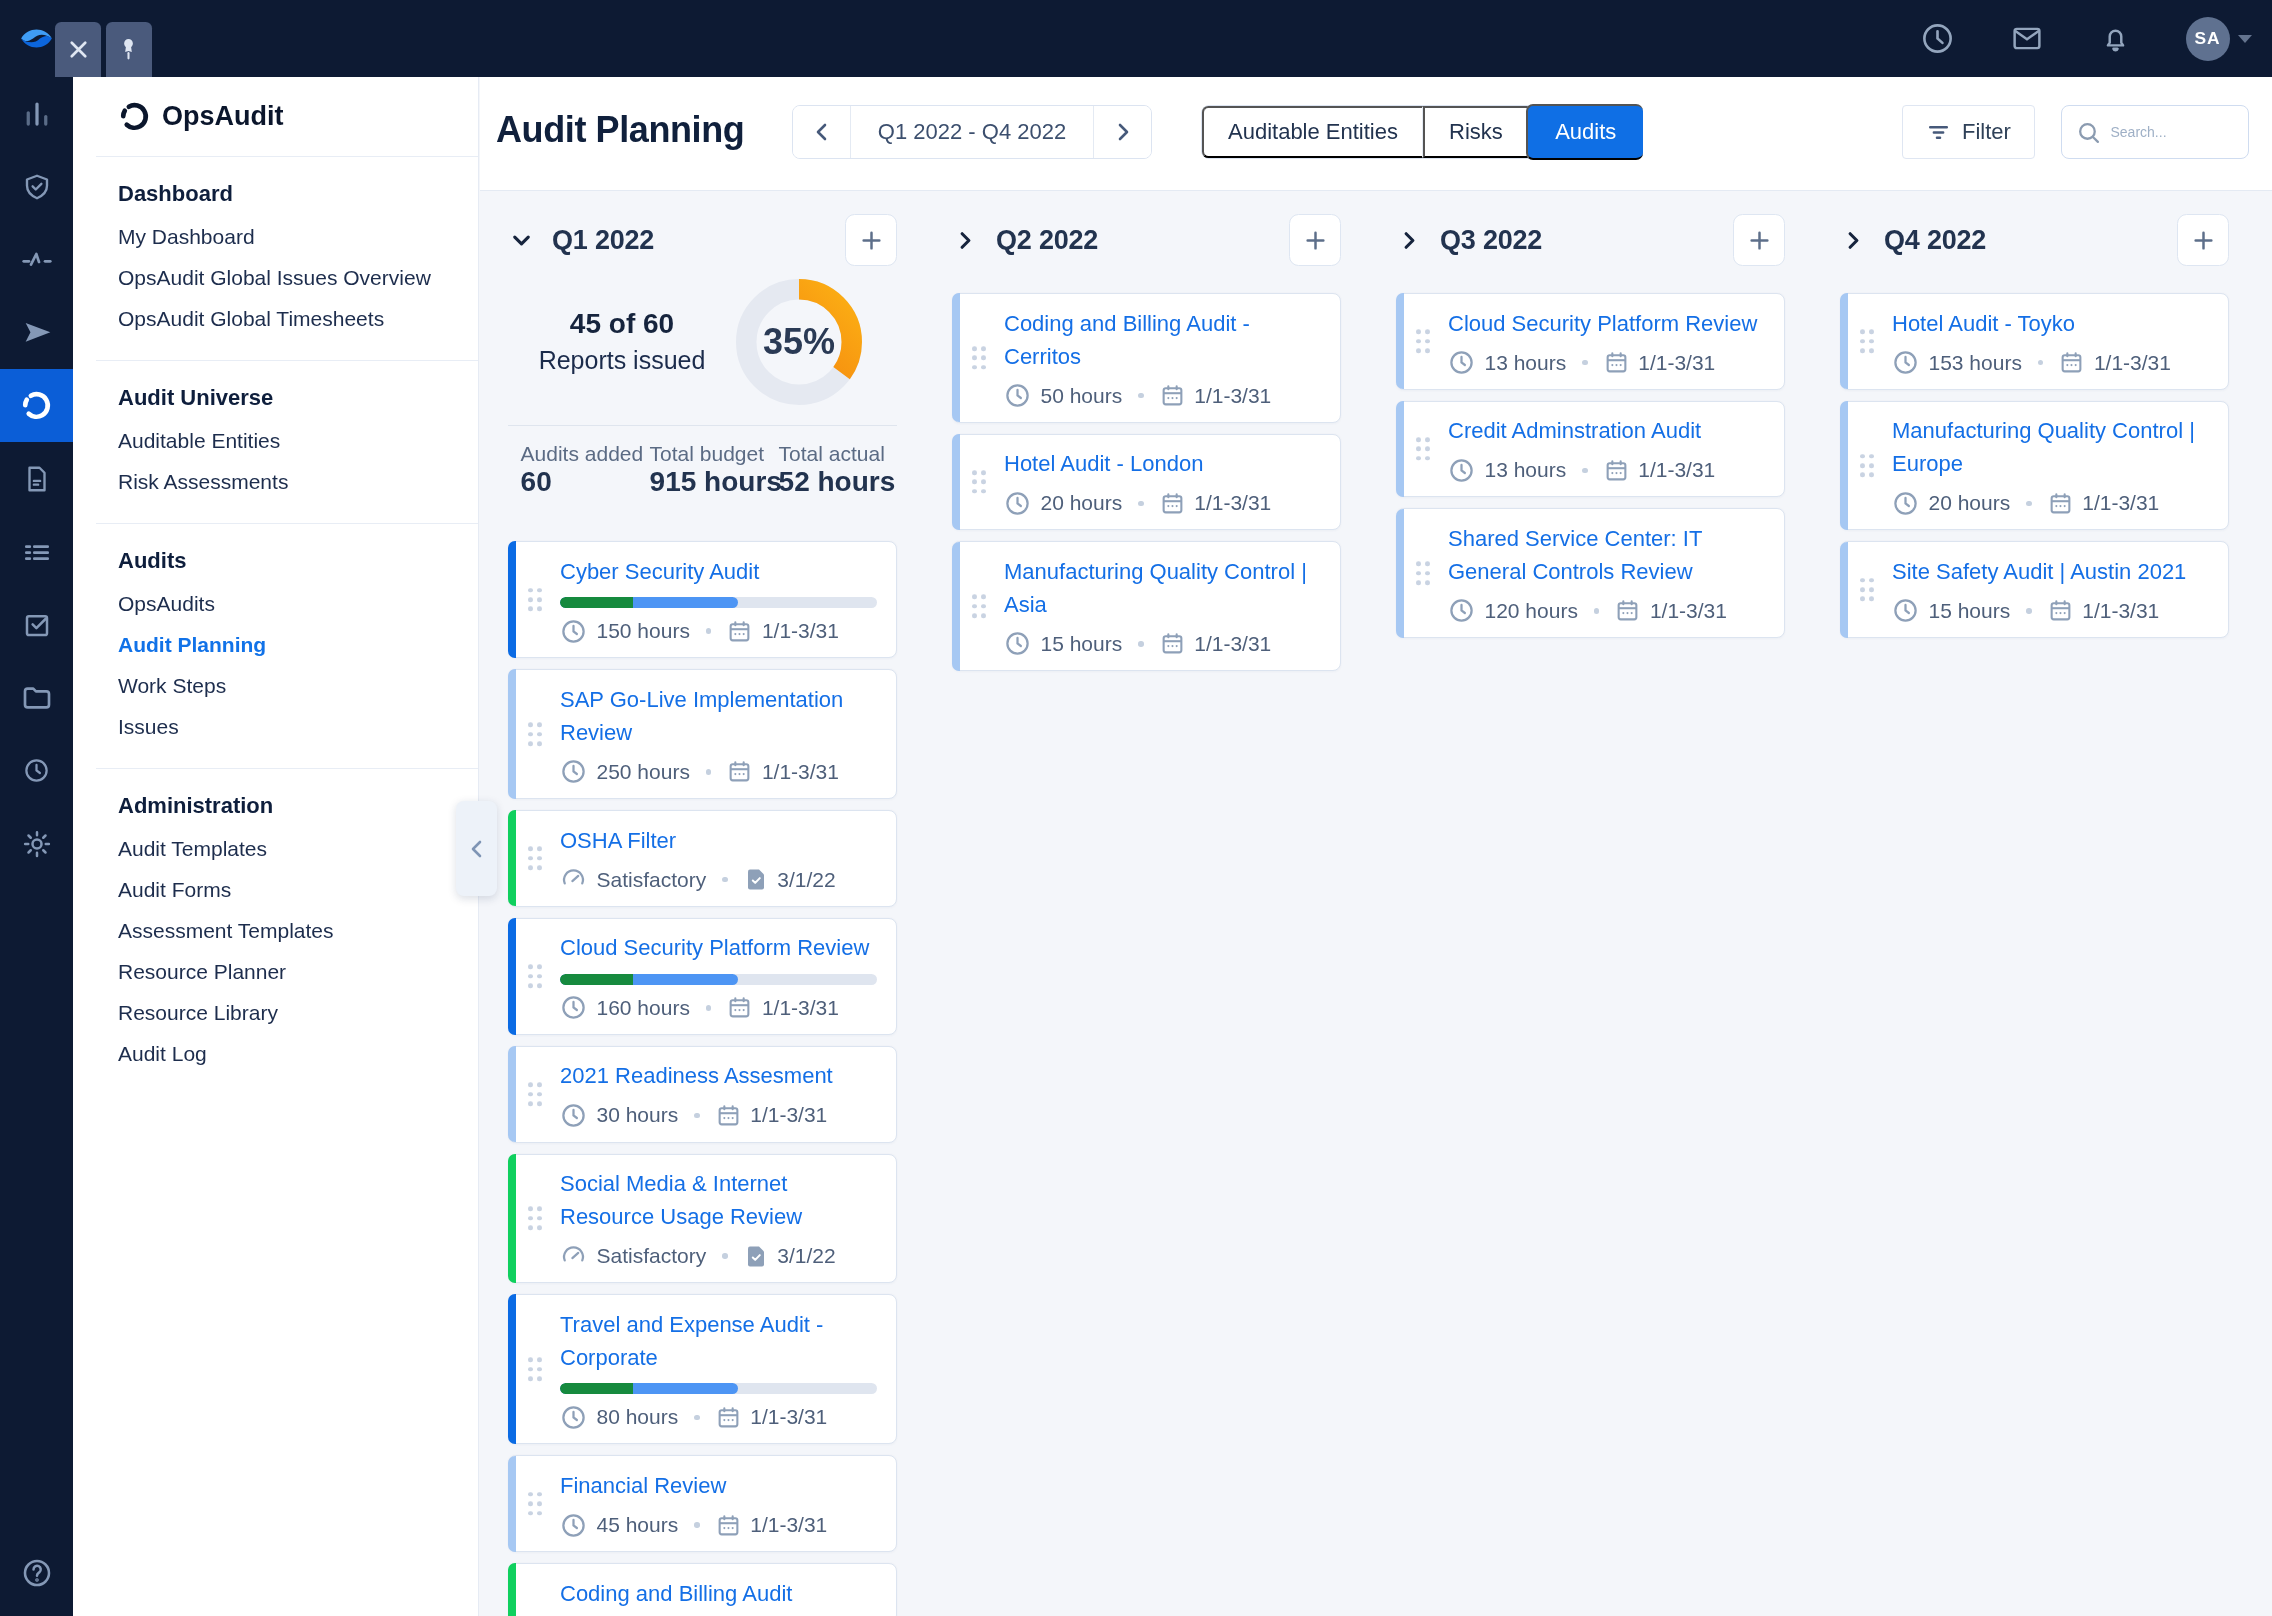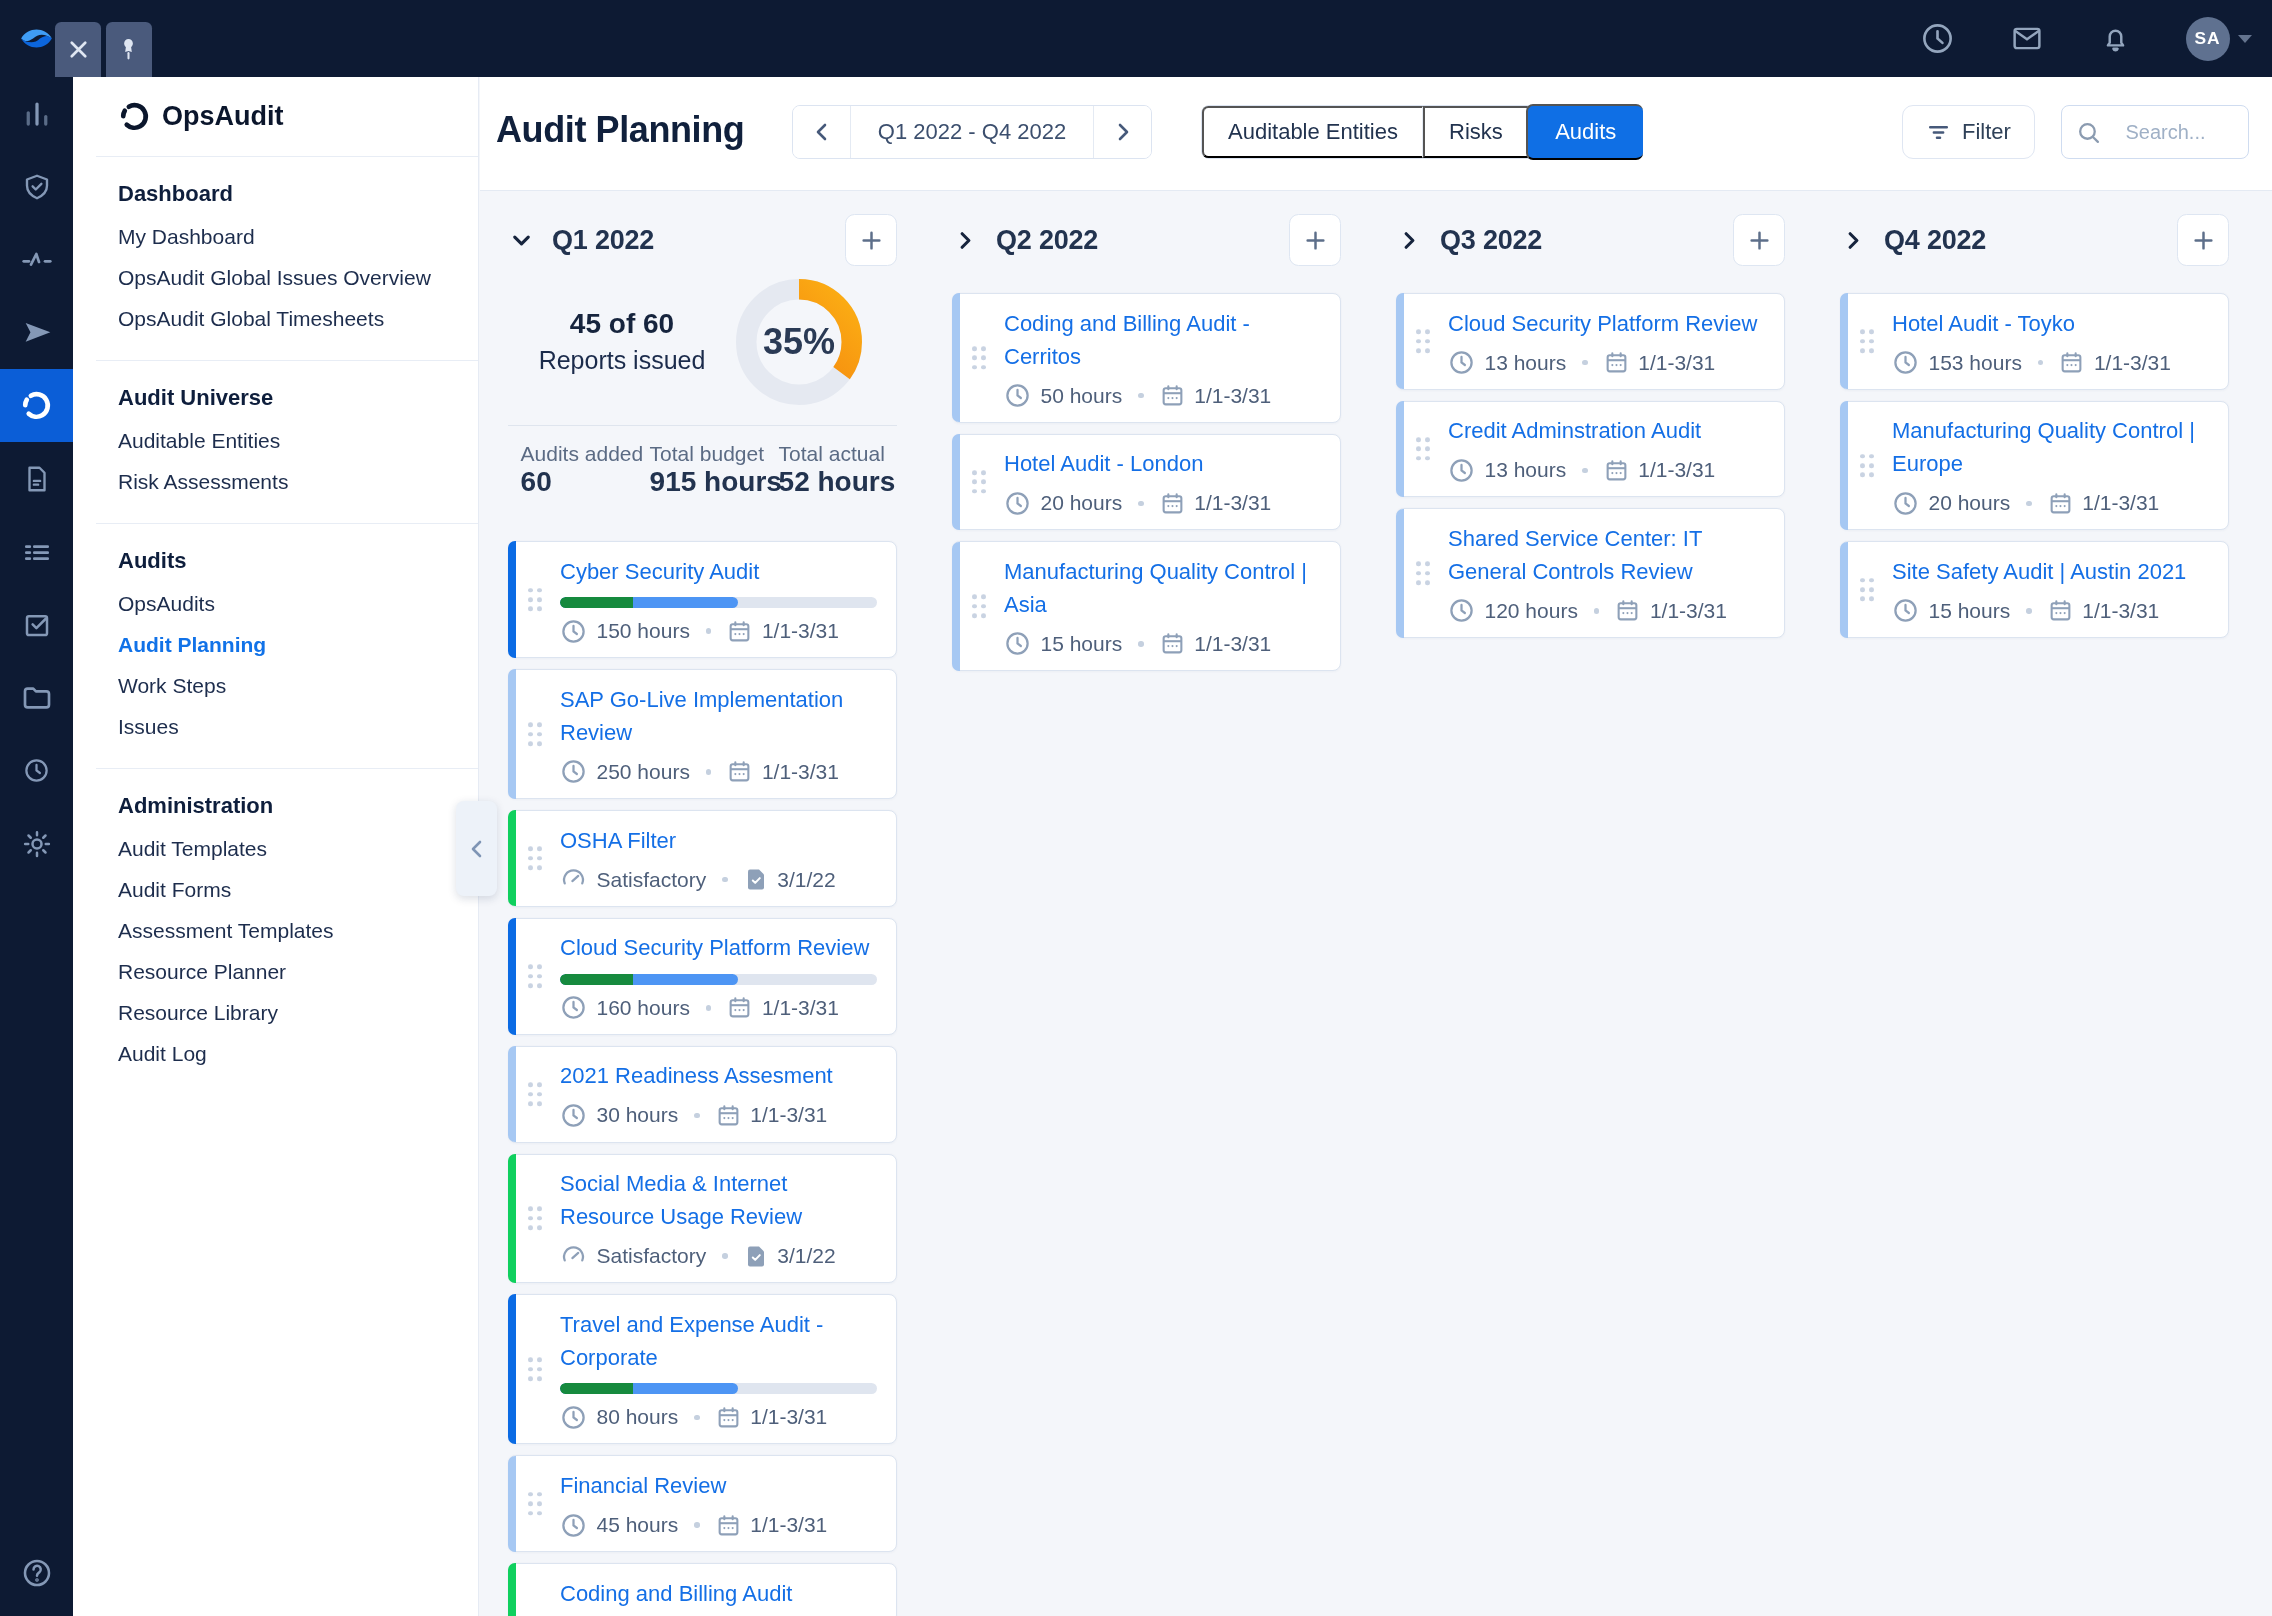--- a/index.html
+++ b/index.html
@@ -52,24 +52,24 @@
 
   .view-tabs { position:absolute; left:721px; top:28px; height:54px; display:flex; background:#fff;
     border:1.6px solid #dce4f1; border-radius:8px; }
   .view-tab { padding:0 24px; display:flex; align-items:center; justify-content:center; font-size:22px; color:#22334f;
     cursor:pointer; border-right:1.6px solid #e4eaf3; background:#fff; }
   .view-tab:first-child { border-radius:6.3px 0 0 6.3px; }
   .view-tab:last-child { border-right:none; border-radius:0 6.3px 6.3px 0; }
   .view-tab.active { background:#0f6fe5; color:#fff; border-radius:7px; margin:-1.6px; padding:0 27px; border-right:none; }
 
   .filter-btn { position:absolute; left:1422px; top:28px; width:133px; height:54px; background:#fff; border:1.6px solid #dfe6f2;
-    border-radius:11px; display:flex; align-items:center; justify-content:center; gap:11px; font-size:22px; color:#2f4158; cursor:pointer; }
+    border-radius:4px; display:flex; align-items:center; justify-content:center; gap:11px; font-size:22px; color:#2f4158; cursor:pointer; }
   .search-box { position:absolute; left:1581px; top:28px; width:188px; height:54px; background:#fff; border:1.6px solid #cfdcf0;
     border-radius:8px; display:flex; align-items:center; gap:9.5px; padding:0 14px; }
-  .search-box input { border:none; outline:none; width:110px; font-size:20px; color:#ec4899; font-family:inherit; background:transparent;text-align:center; }
+  .search-box input { border:none; outline:none; width:110px; font-size:14px; color:#ec4899; font-family:inherit; background:transparent; }
   .search-box input::placeholder { color:#9fb0c6; }
 
   
   .board { position:absolute; left:0; top:116px; right:0; bottom:0; overflow:hidden; padding:21px 0 0 28px;
     display:flex; gap:55px; }
   .column { width:389px; flex:none; }
   .col-header { height:52px; display:flex; align-items:center; }
   .col-chev { color:#16243d; cursor:pointer; display:flex; }
   .col-title { font-size:27px; font-weight:700; color:#22334f; margin-left:17px; letter-spacing:-0.2px; }
   .add-btn { margin-left:auto; width:52px; height:52px; background:#fff; border:1.6px solid #dee6f2; border-radius:9.5px;

